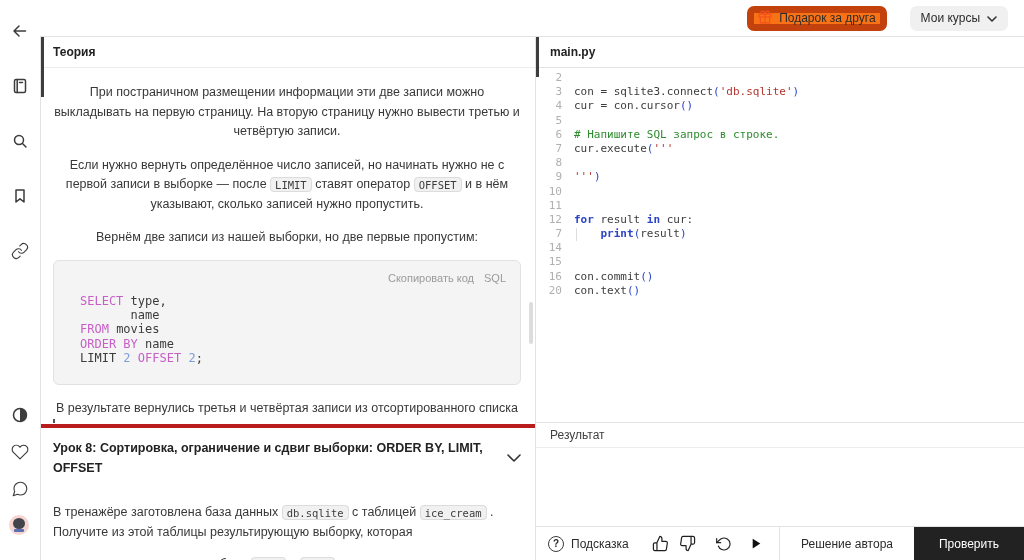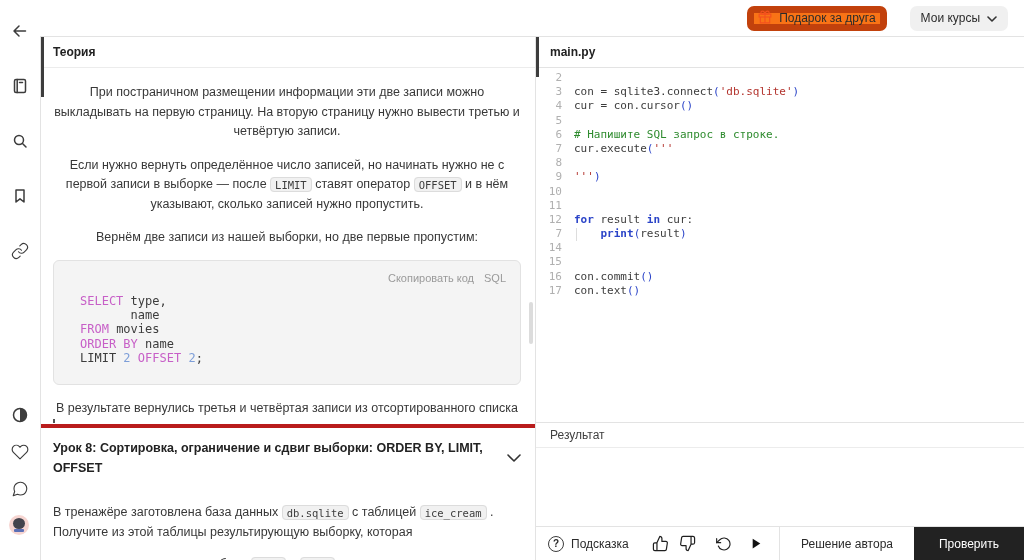--- a/index.html
+++ b/index.html
@@ -288,21 +288,21 @@
             </div>
             <div class="code-line">
               <span class="gutter">15</span>
               <span class="code-text"></span>
             </div>
             <div class="code-line">
               <span class="gutter">16</span>
               <span class="code-text"><span class="tk-plain">con.commit</span><span class="tk-par">()</span></span>
             </div>
             <div class="code-line">
-              <span class="gutter">17</span>
+              <span class="gutter">20</span>
               <span class="code-text"><span class="tk-plain">con.text</span><span class="tk-par">()</span></span>
             </div>
           </div>
 
         <div class="result-head">
           <span>Результат</span>
         </div>
         <div class="result-body"></div>
 
         <div class="action-bar">

